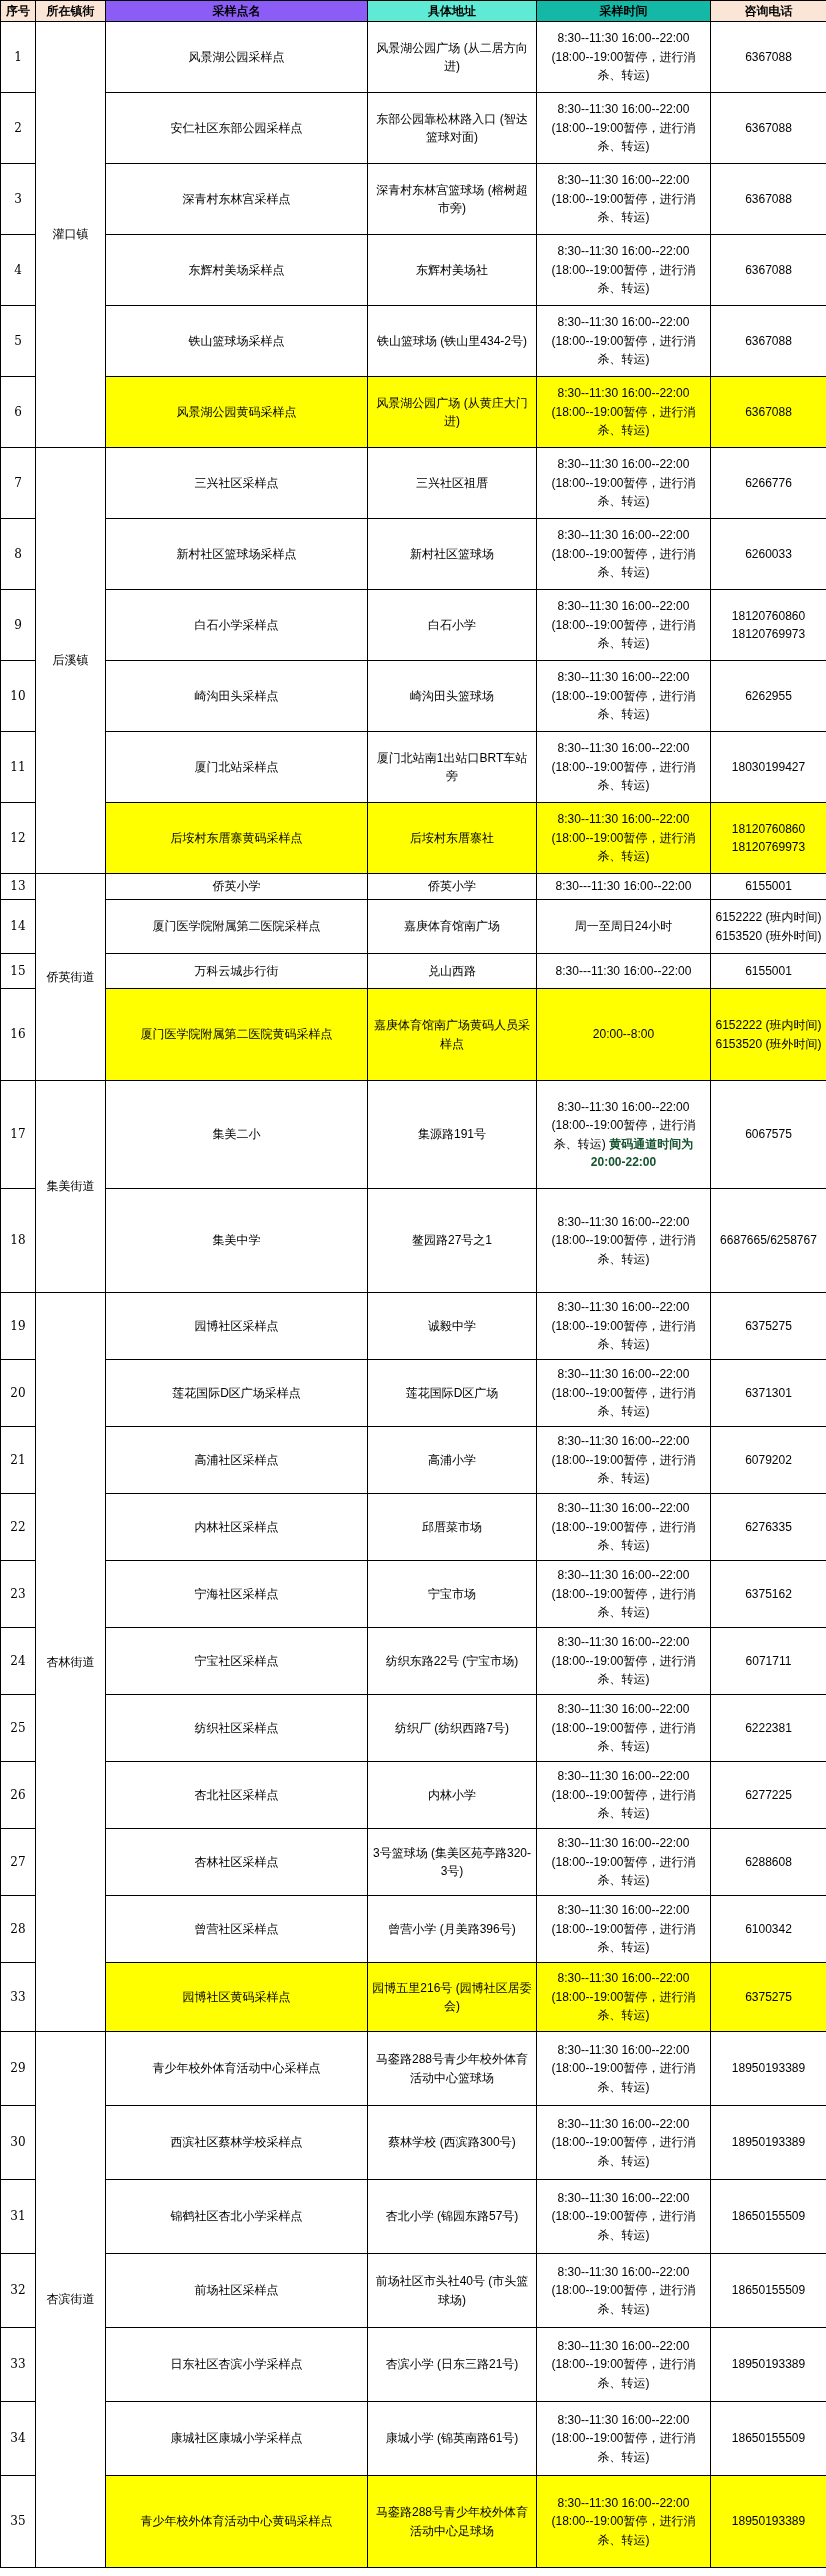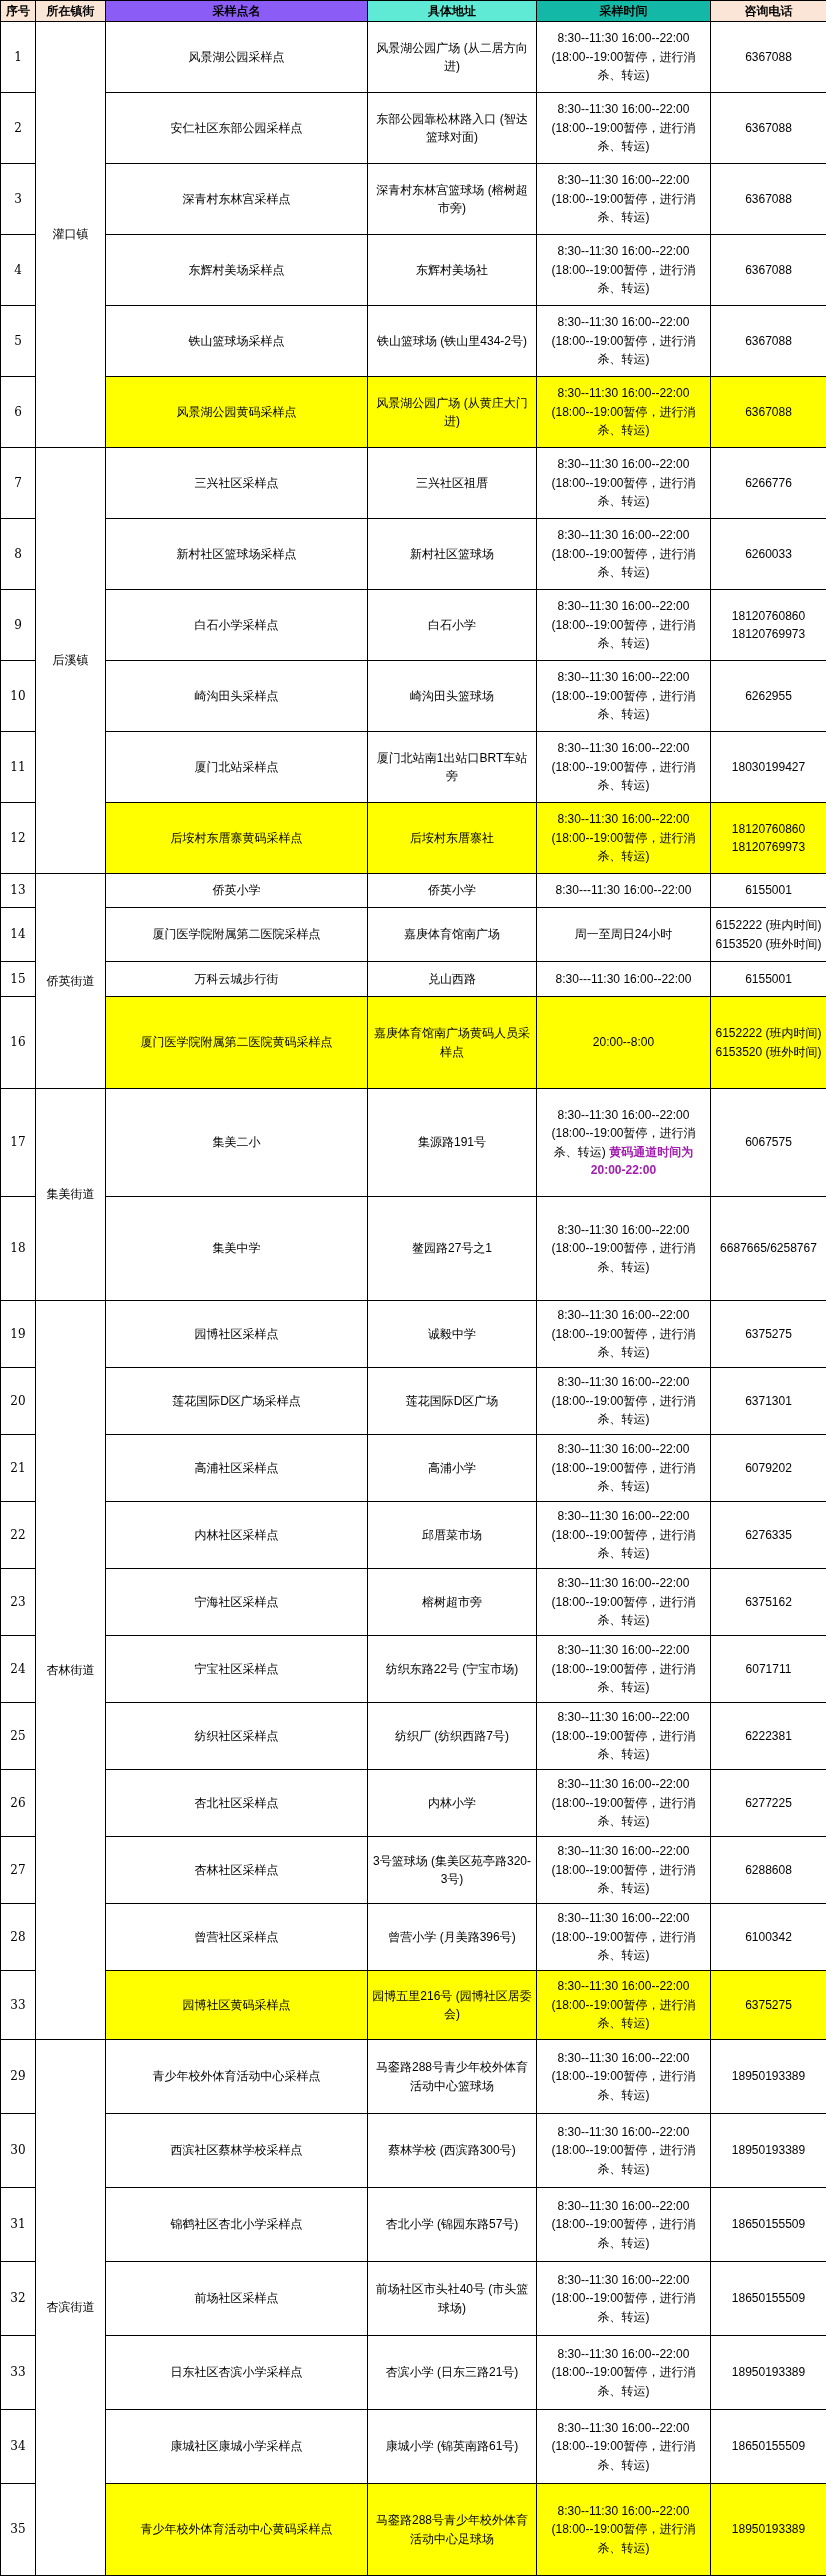--- a/index.html
+++ b/index.html
@@ -4,21 +4,21 @@
 <style>
   html,body{margin:0;padding:0;background:#ffffff;}
   body{width:826px;font-family:"Liberation Sans","DejaVu Sans",sans-serif;color:#000;}
   table{border-collapse:collapse;table-layout:fixed;width:826px;}
   td,th{border:1.6px solid #000;text-align:center;vertical-align:middle;
         padding:1.6px 3.2px;font-size:12px;line-height:1.55;word-break:break-word;overflow:hidden;}
   th{font-weight:bold;height:18.5px;padding:0.8px 1.6px;}
   .c-no{font-family:"DejaVu Serif",serif;}
   .c-phone{letter-spacing:0;}
   .hl{background:#ffff00;}
-  .red{color:#a21caf;font-weight:bold;}
+  .red{color:#14532d;font-weight:bold;}
 </style>
 </head>
 <body>
 
 <table>
   <colgroup>
     <col style="width:35px">
       <col style="width:70px">
       <col style="width:262px">
     <col style="width:169px">
@@ -115,21 +115,21 @@
         <td class="c-time">8:30--11:30 16:00--22:00 (18:00--19:00暂停，进行消杀、转运)</td>
         <td class="c-phone">18030199427</td>
       </tr>
       <tr style="height: 71px;">
         <td class="c-no">12</td>
         <td class="c-name hl">后垵村东厝寨黄码采样点</td>
         <td class="c-addr hl">后垵村东厝寨社</td>
         <td class="c-time hl">8:30--11:30 16:00--22:00 (18:00--19:00暂停，进行消杀、转运)</td>
         <td class="c-phone hl">18120760860 18120769973</td>
       </tr>
-      <tr style="height: 34px;">
+      <tr style="height: 26px;">
         <td class="c-no">13</td>
         <td class="c-town" rowspan="4">侨英街道</td>
         <td class="c-name">侨英小学</td>
         <td class="c-addr">侨英小学</td>
         <td class="c-time">8:30---11:30 16:00--22:00</td>
         <td class="c-phone">6155001</td>
       </tr>
       <tr style="height: 54px;">
         <td class="c-no">14</td>
         <td class="c-name">厦门医学院附属第二医院采样点</td>
@@ -191,21 +191,21 @@
       <tr style="height: 67px;">
         <td class="c-no">22</td>
         <td class="c-name">内林社区采样点</td>
         <td class="c-addr">邱厝菜市场</td>
         <td class="c-time">8:30--11:30 16:00--22:00 (18:00--19:00暂停，进行消杀、转运)</td>
         <td class="c-phone">6276335</td>
       </tr>
       <tr style="height: 67px;">
         <td class="c-no">23</td>
         <td class="c-name">宁海社区采样点</td>
-        <td class="c-addr">榕树超市旁</td>
+        <td class="c-addr">宁宝市场</td>
         <td class="c-time">8:30--11:30 16:00--22:00 (18:00--19:00暂停，进行消杀、转运)</td>
         <td class="c-phone">6375162</td>
       </tr>
       <tr style="height: 67px;">
         <td class="c-no">24</td>
         <td class="c-name">宁宝社区采样点</td>
         <td class="c-addr">纺织东路22号 (宁宝市场)</td>
         <td class="c-time">8:30--11:30 16:00--22:00 (18:00--19:00暂停，进行消杀、转运)</td>
         <td class="c-phone">6071711</td>
       </tr>

